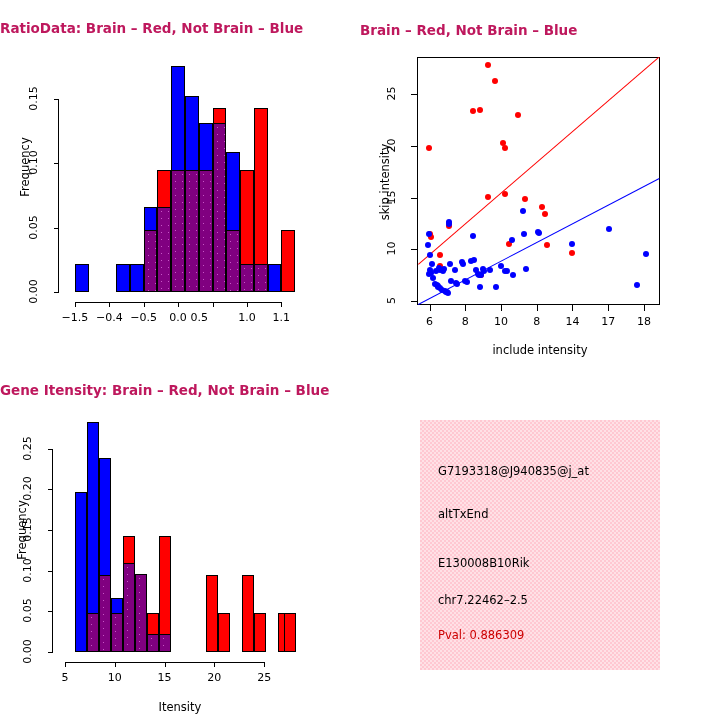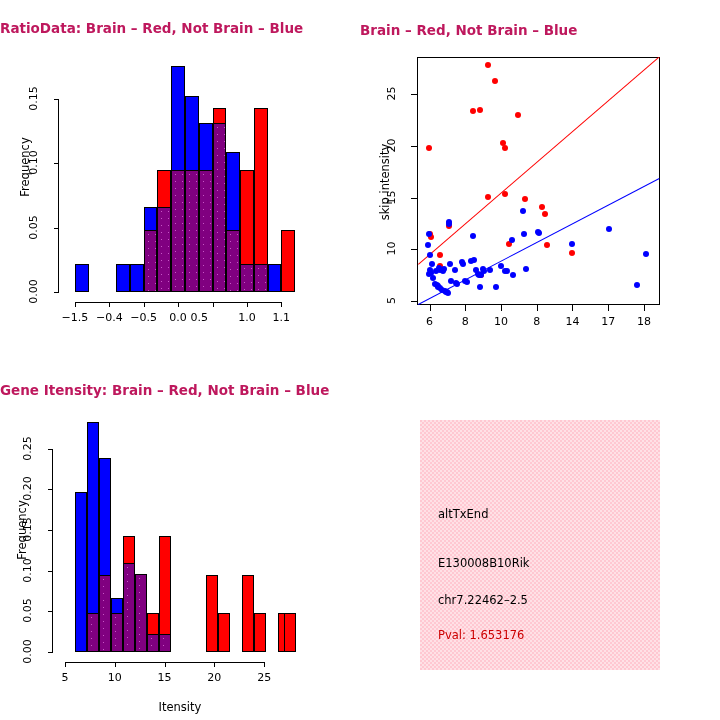--- a/index.html
+++ b/index.html
@@ -124,20 +124,21 @@
         <div class="ticklabel" style="left: 224.941px; top: 311px; width: 44px; text-align: center;">1.0</div>
         <div class="tick" style="left: 281.353px; top: 302px; width: 1px; height: 5px;"></div>
         <div class="ticklabel" style="left: 259.353px; top: 311px; width: 44px; text-align: center;">1.1</div>
       </div>
     <div class="axtitle vert" id="ratio-ylab" style="left:-55px;top:160px;width:160px;text-align:center;">Frequency</div>
   </div>
 
   <div class="panel" id="panel-scatter" style="left:360px;top:0;width:360px;height:360px;">
     <div class="ptitle" style="top:22px;left:0;">Brain – Red, Not Brain – Blue</div>
     <div class="sbox" id="scatter-box" style="left:57px;top:57px;width:243px;height:248px;"></div>
+    <div class="axtitle" id="scatter-xlab" style="left:0;top:343px;width:360px;">include intensity</div>
     <div class="axtitle vert" id="scatter-ylab" style="left:-55px;top:175px;width:160px;text-align:center;">skip intensity</div>
   <div class="" style="position: absolute; left: 57px; top: 57px; width: 243px; height: 248px; overflow: hidden;">
         <div class="fitline red" style="left: 0.893382px; top: 206.667px; width: 318.313px; transform: rotate(-40.7306deg);"></div>
         <div class="fitline blue" style="left: 0.893382px; top: 246.967px; width: 272.17px; transform: rotate(-27.5932deg);"></div>
         <div class="pt red" style="left: 8.61397px; top: 87.9333px;"></div>
         <div class="pt red" style="left: 10.4007px; top: 173.7px;"></div>
         <div class="pt red" style="left: 11.2941px; top: 176.8px;"></div>
         <div class="pt red" style="left: 20.2279px; top: 195.4px;"></div>
         <div class="pt red" style="left: 20.2279px; top: 205.733px;"></div>
         <div class="pt red" style="left: 29.1618px; top: 166.467px;"></div>
@@ -291,19 +292,20 @@
         <div class="tick" style="left: 214.36px; top: 302px; width: 1px; height: 5px;"></div>
         <div class="ticklabel" style="left: 192.36px; top: 311px; width: 44px; text-align: center;">20</div>
         <div class="tick" style="left: 264.151px; top: 302px; width: 1px; height: 5px;"></div>
         <div class="ticklabel" style="left: 242.151px; top: 311px; width: 44px; text-align: center;">25</div>
       </div>
     <div class="axtitle" id="gene-xlab" style="left:0;top:340px;width:360px;">Itensity</div>
     <div class="axtitle vert" id="gene-ylab" style="left:-58px;top:163px;width:160px;text-align:center;">Frequency</div>
   </div>
 
   <div id="info-panel">
+    <div class="info-line" style="top:44px;">G7193318@J940835@j_at</div>
     <div class="info-line" style="top:87px;">altTxEnd</div>
     <div class="info-line" style="top:136px;">E130008B10Rik</div>
     <div class="info-line" style="top:173px;">chr7.22462–2.5</div>
-    <div class="info-line pval" style="top:208px;">Pval: 1.653176</div>
+    <div class="info-line pval" style="top:208px;">Pval: 0.886309</div>
   </div>
 
 </div>
 
 </body></html>

